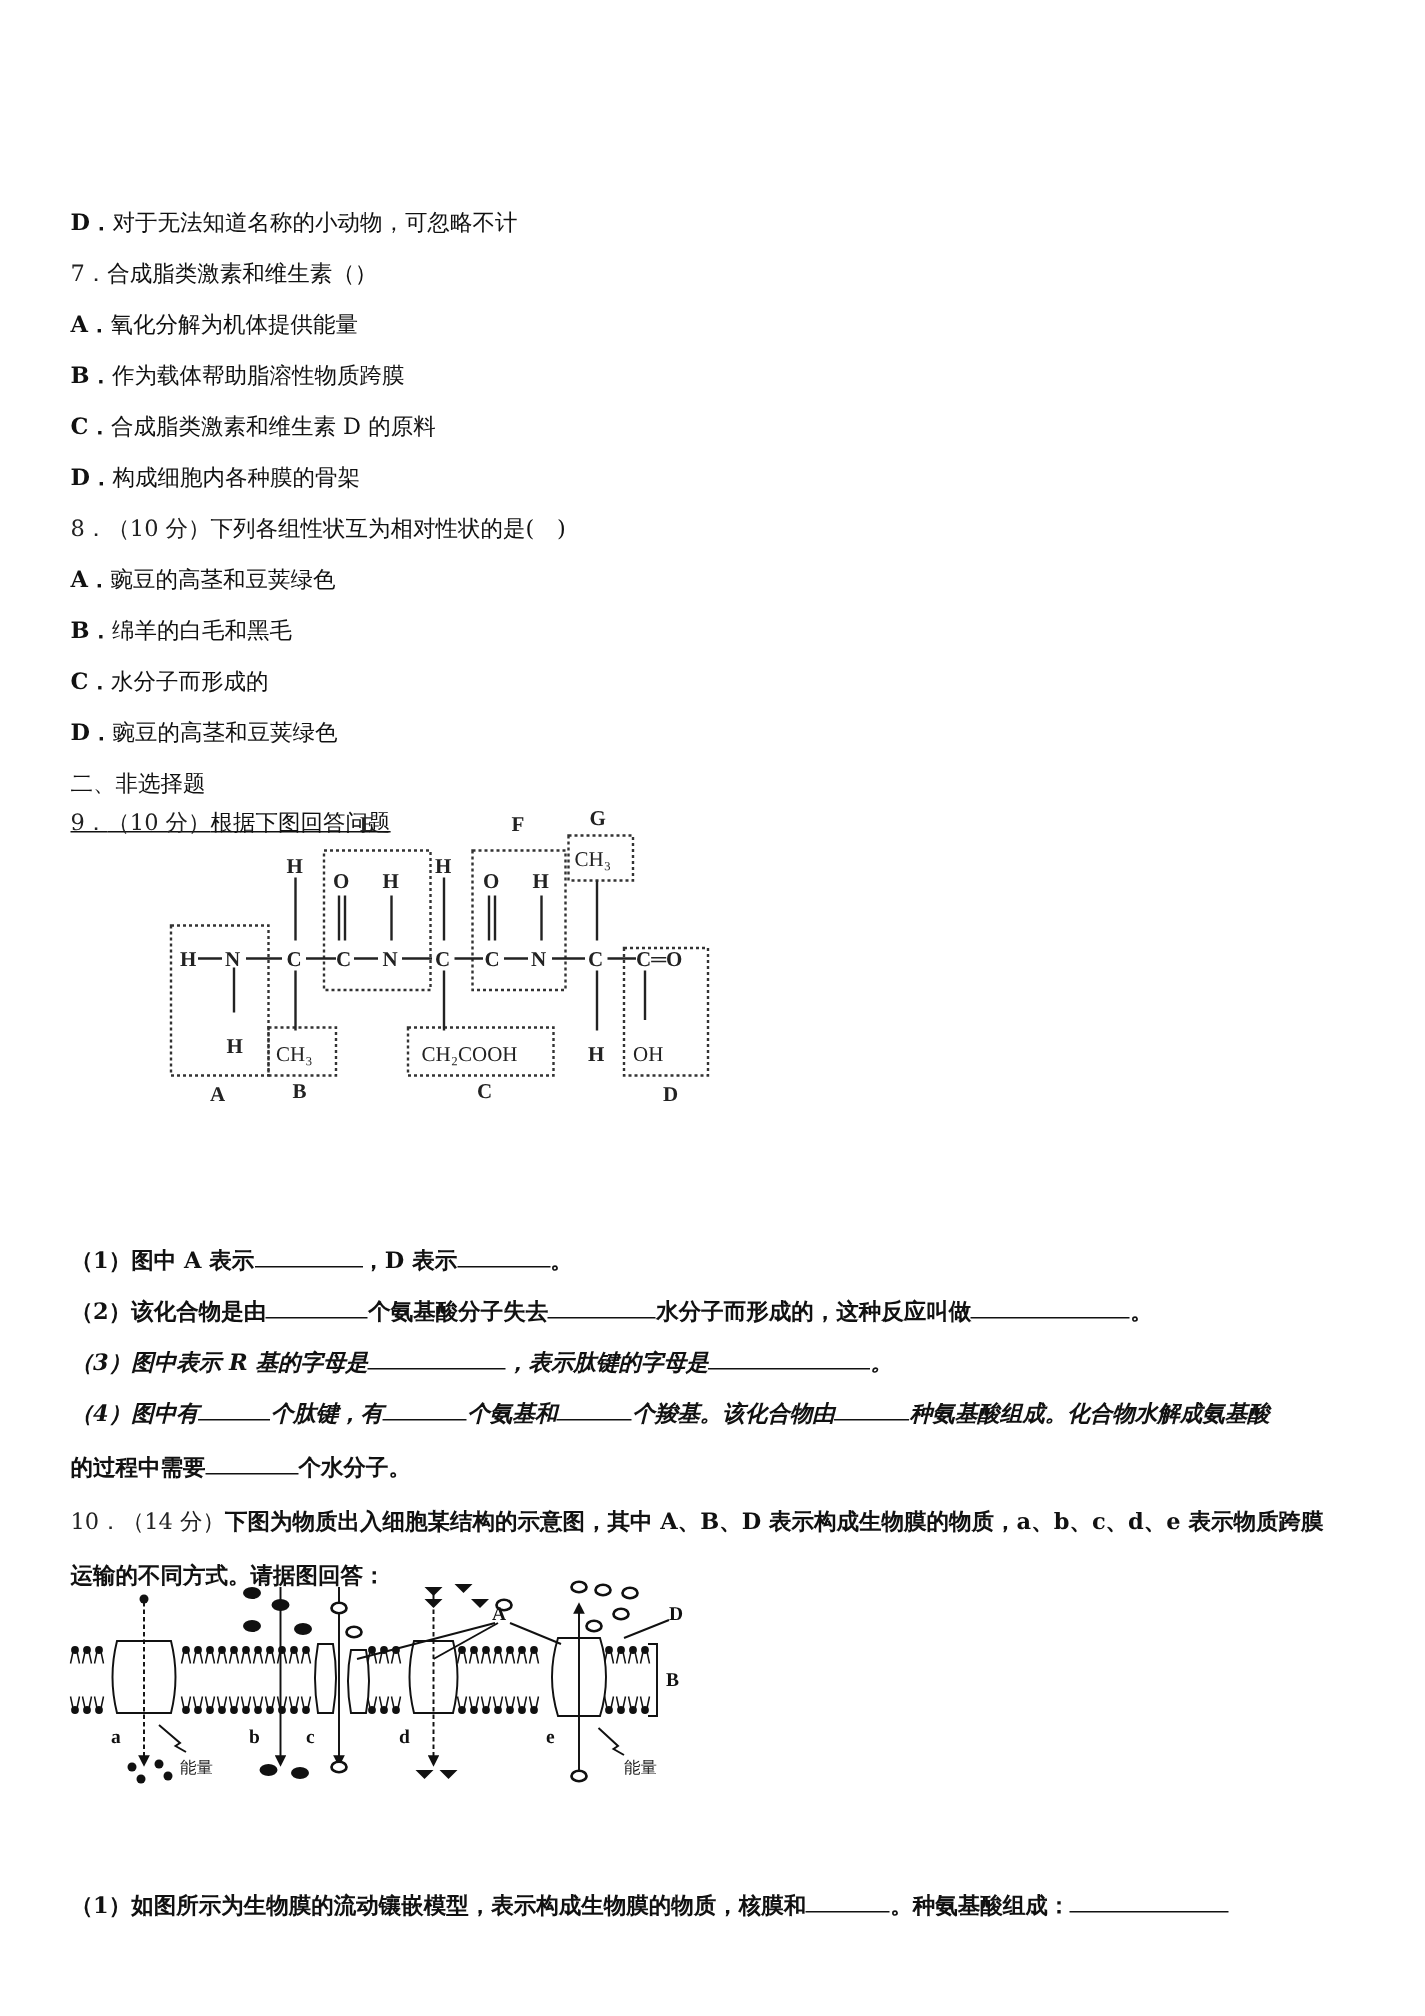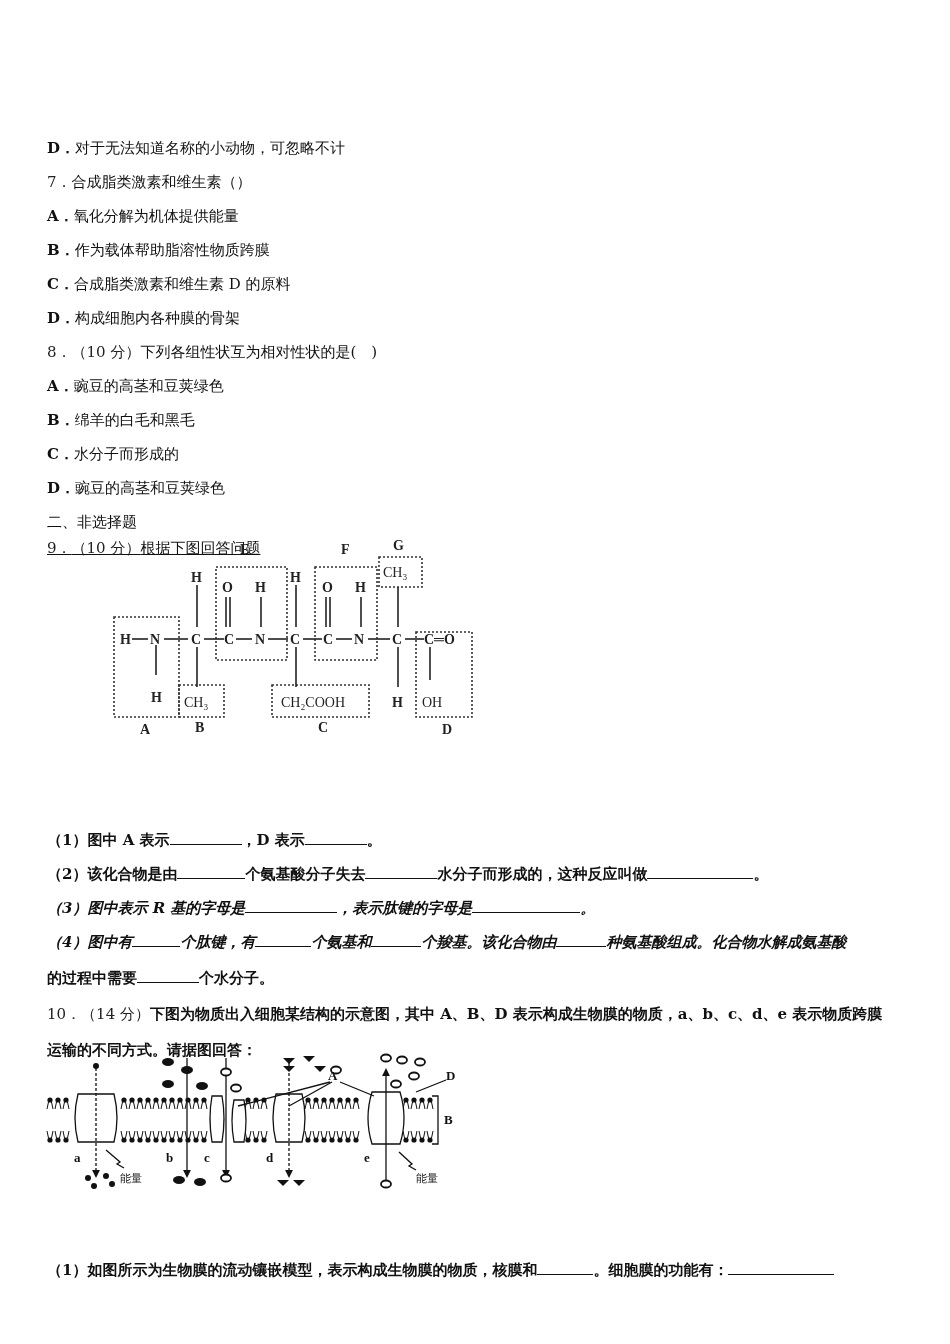--- a/index.html
+++ b/index.html
@@ -329,14 +329,14 @@
       <text x="400" y="78">B</text>
     </g>
     <g font-size="11" fill="#222" font-family="DejaVu Sans, sans-serif">
       <text x="76" y="136">能量</text>
       <text x="372" y="136">能量</text>
     </g>
   </svg>
 </div>
 
 <div class="line b" style="top:1224px;">
-  <span>（1）</span><span>如图所示为生物膜的流动镶嵌模型，表示构成生物膜的物质，核膜和</span><span class="blank" style="width:56px"></span><span>。细胞膜的功能有：</span><span class="blank" style="width:106px"></span>
+  <span>（1）</span><span>如图所示为生物膜的流动镶嵌模型，表示构成生物膜的物质，核膜和</span><span class="blank" style="width:56px"></span><span>。种氨基酸组成：</span><span class="blank" style="width:106px"></span>
 </div>
 
 </body></html>

